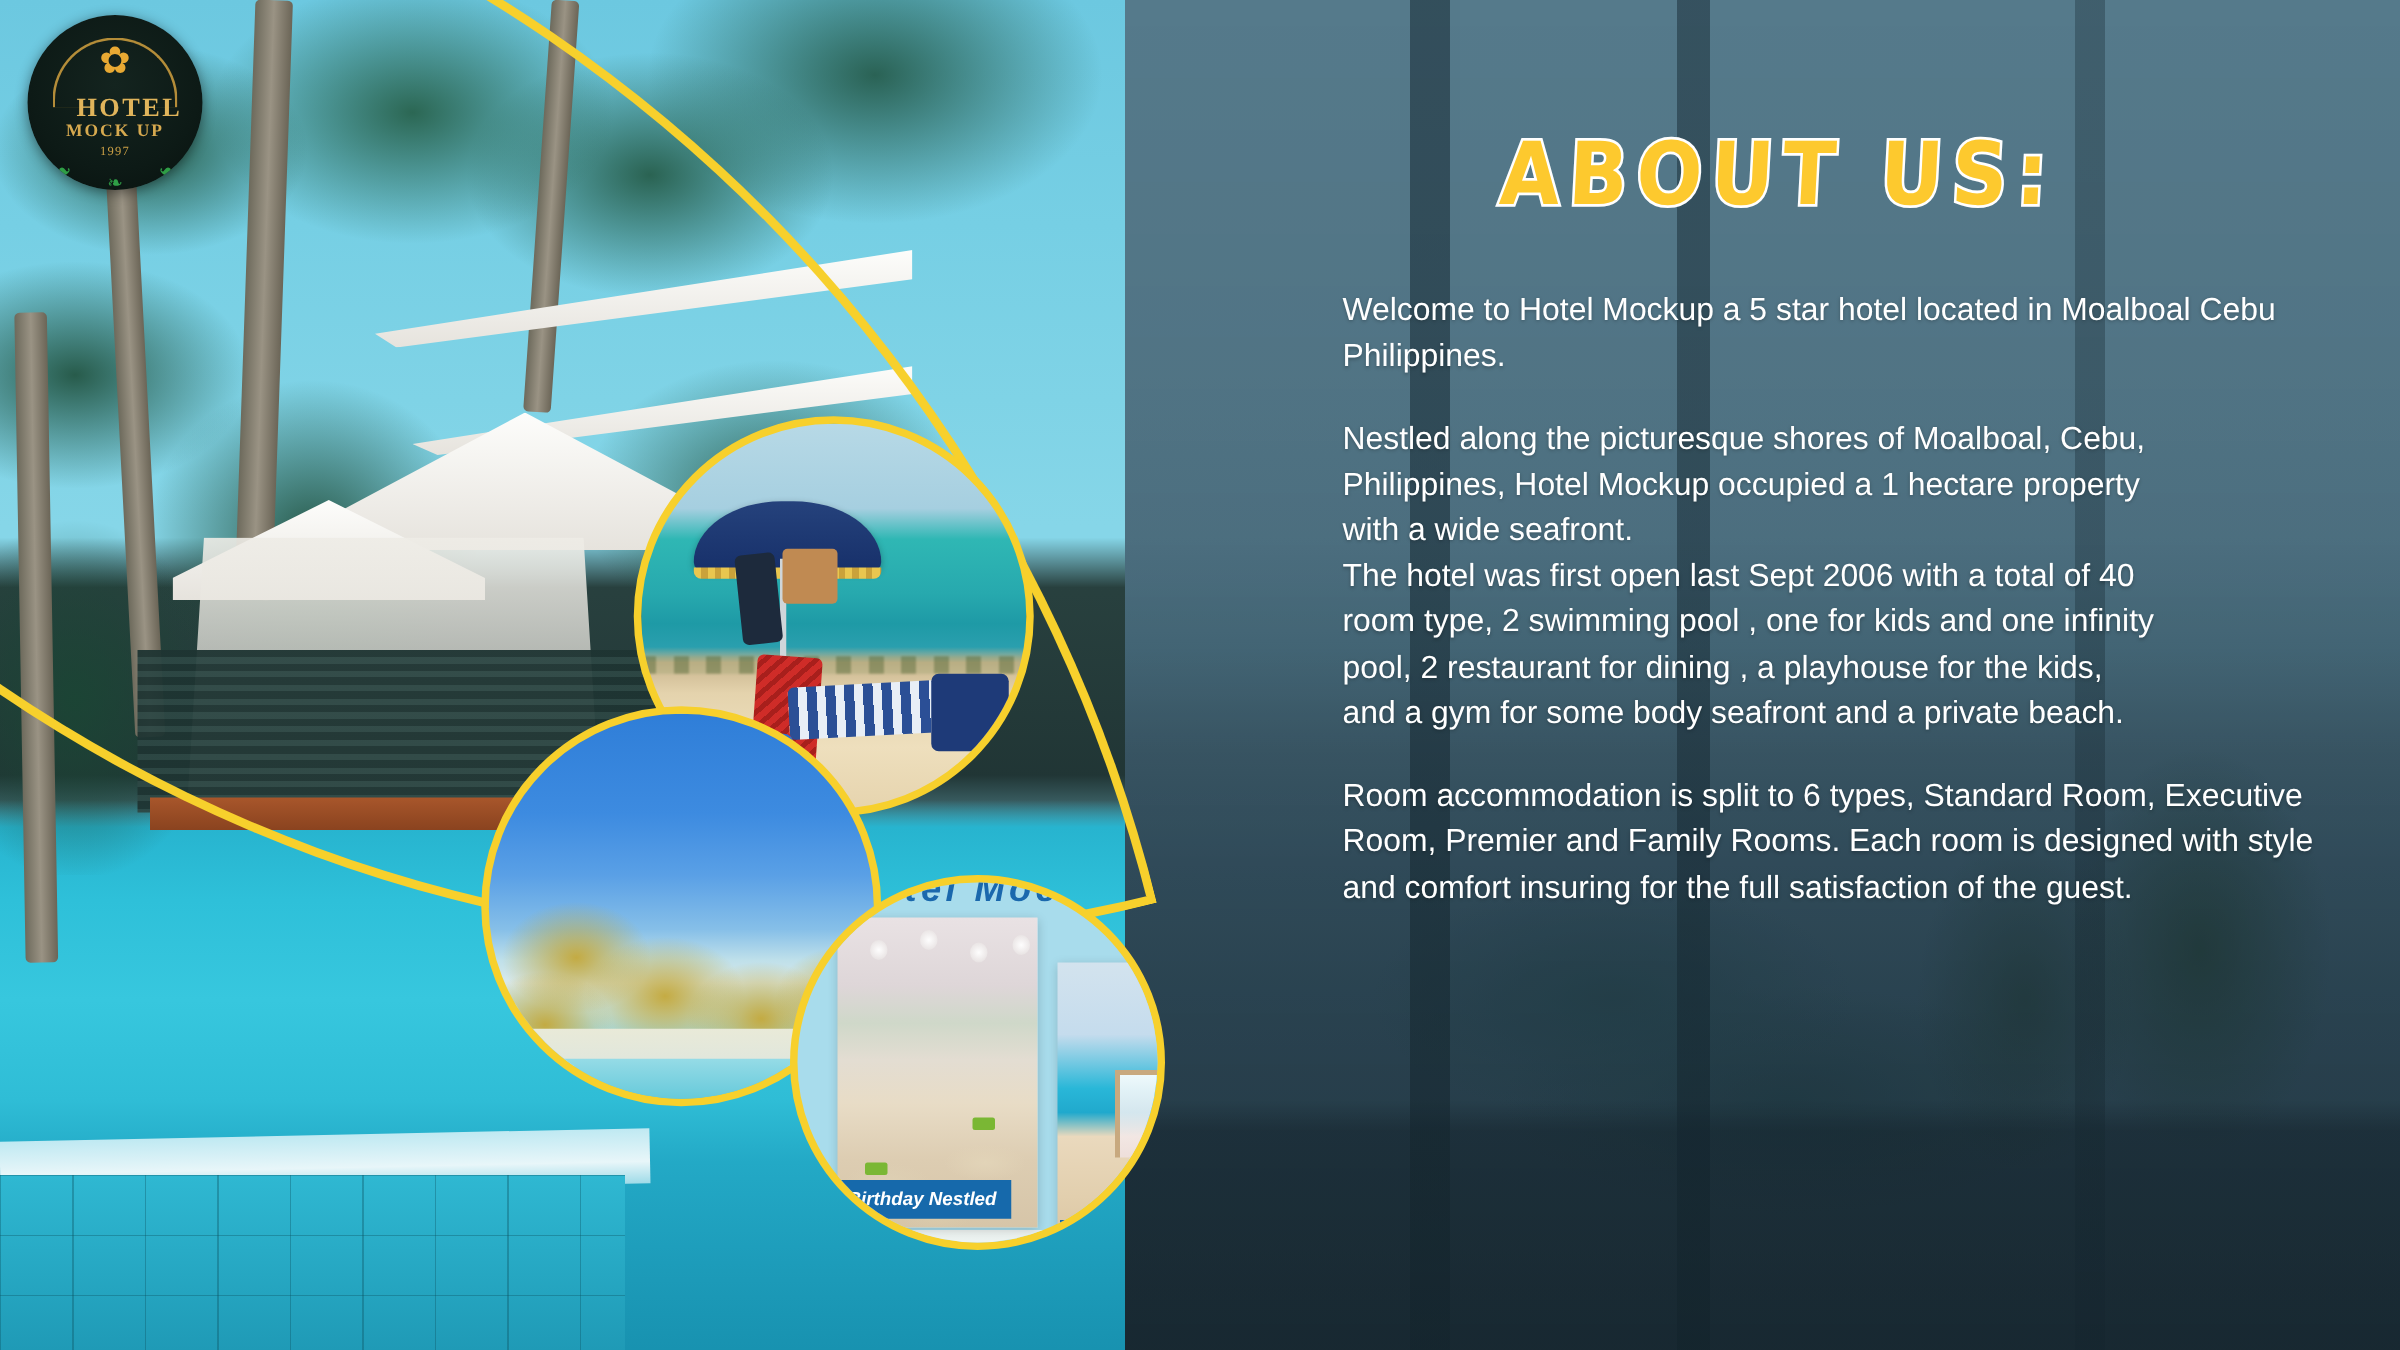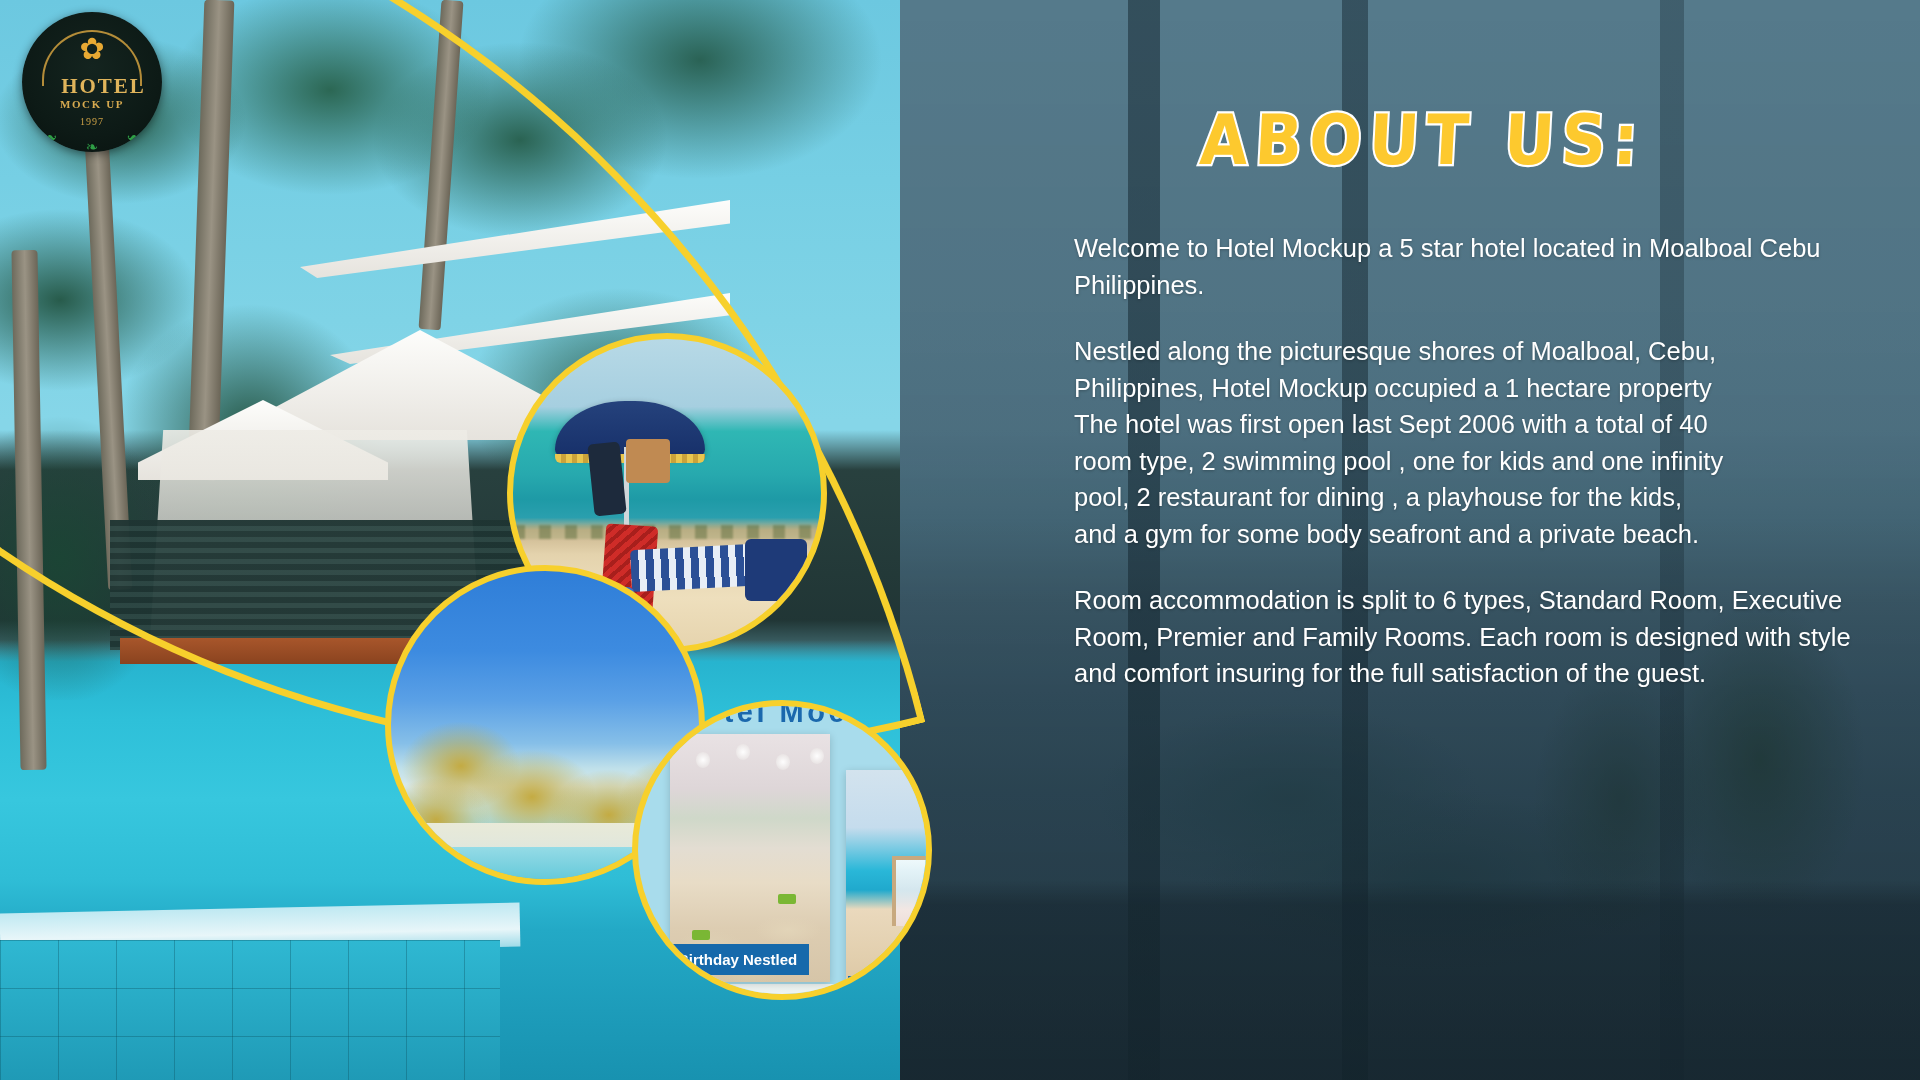--- a/index.html
+++ b/index.html
@@ -187,20 +187,21 @@
   .cp-water{ position:absolute; left:0; top:276px; width:320px; height:44px;
     background:linear-gradient(180deg,#95dbe6,#55c3d6); }
 
   
   .circle-card {
     position:absolute; left:632px; top:700px;
     width:300px; height:300px; border-radius:50%;
     border:6px solid #f7d02c;
     overflow:hidden;
     background:#a8dcec;
+    font-style:italic;
   }
   .card-inner { position:absolute; left:-90px; top:-78px; width:520px; height:480px; }
   .card-title {
     position:absolute; left:130px; top:68px;
     font-size:29px; font-weight:700; letter-spacing:3.5px;
     color:#1a68ad; white-space:nowrap;
   }
   .photo-card { position:absolute; overflow:hidden; box-shadow:0 2px 8px rgba(0,0,0,.18); }
   .pc-birthday {
     left:122px; top:106px; width:160px; height:248px;
@@ -262,21 +263,21 @@
     font-size:30px; line-height:1; color:#e8a933;
   }
   .logo-h {
     position:absolute; left:0; right:0; top:62px;
     text-align:center; font-family:"Liberation Serif", serif;
     font-weight:700; font-size:21px; letter-spacing:2px; color:#e0b45b;margin-left:23px;
   }
   .logo-m {
     position:absolute; left:0; right:0; top:86px;
     text-align:center; font-family:"Liberation Serif", serif;
-    font-weight:700; font-size:11px; letter-spacing:1.6px; color:#d6a94f;
+    font-weight:700; font-size:14px; letter-spacing:1.6px; color:#d6a94f;
   }
   .logo-y {
     position:absolute; left:0; right:0; top:104px;
     text-align:center; font-family:"Liberation Serif", serif;
     font-size:10px; letter-spacing:1px; color:#cba046;
   }
   .laurel { position:absolute; bottom:4px; font-size:19px; color:#2f9e46; line-height:1; }
   .laurel-l { left:20px; transform:rotate(-24deg); }
   .laurel-r { right:20px; transform:rotate(24deg) scaleX(-1); }
   .laurel-c { left:50%; bottom:-2px; transform:translateX(-50%); font-size:15px; }
@@ -392,20 +393,21 @@
     <div class="laurel laurel-c">❧</div>
   </div>
 
   <div class="about-title">ABOUT US:</div>
 
   <div class="about-body">
     <p> Welcome to Hotel Mockup a 5 star hotel located in Moalboal Cebu Philippines.</p>
     <div class="gap"></div>
     <p>Nestled along the picturesque shores of Moalboal, Cebu,</p>
     <p>Philippines, Hotel Mockup occupied a 1 hectare property</p>
+    <p>with a wide seafront.</p>
     <p>The hotel was first open last Sept 2006 with a total of 40</p>
     <p>room type, 2 swimming pool , one for kids and one infinity</p>
     <p>pool, 2 restaurant for dining , a playhouse for the kids,</p>
     <p>and a gym for some body seafront and a private beach.</p>
     <div class="gap"></div>
     <p>Room accommodation is split to 6 types, Standard Room, Executive Room, Premier and Family Rooms. Each room is designed with style and comfort insuring for the full satisfaction of the guest.</p>
   </div>
 
 </div>
 

